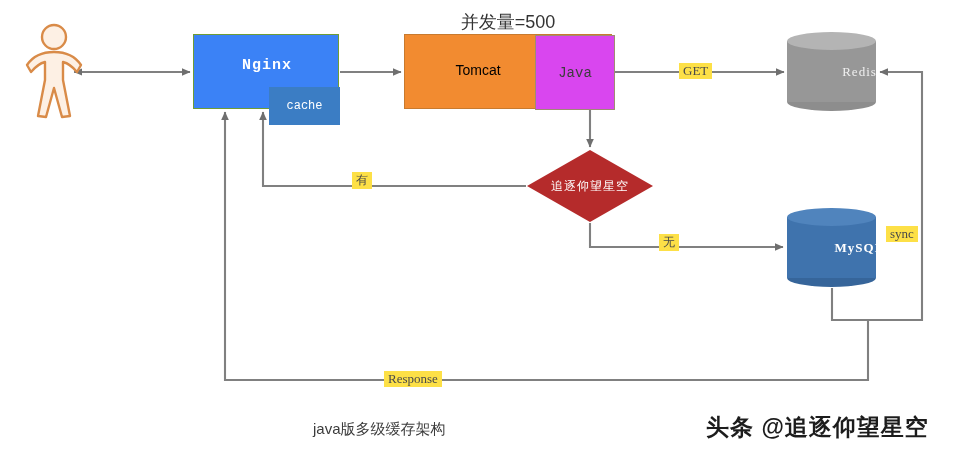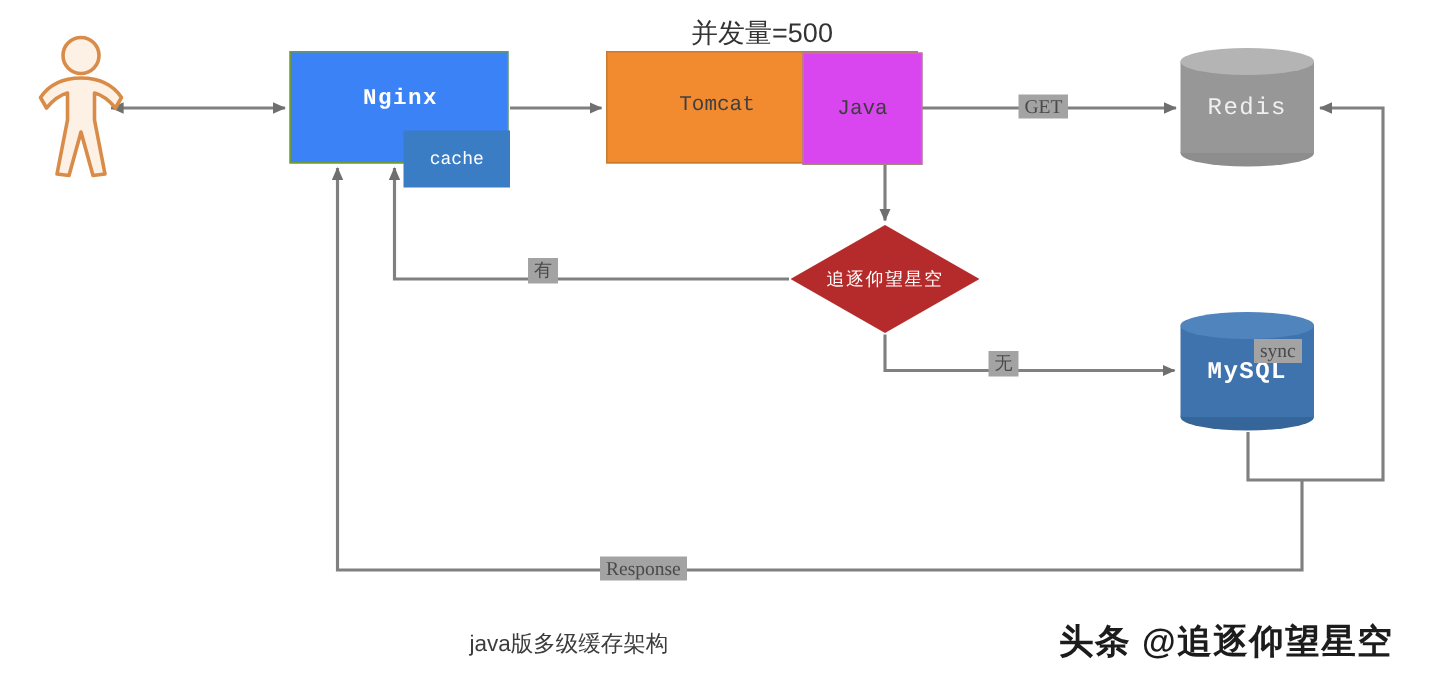--- a/index.html
+++ b/index.html
@@ -74,22 +74,22 @@
     height: 75px;
     background: #f28b30;
     border: 1px solid #c87a2e;
   }
   .tomcat-label {
     position: absolute;
     left: 0;
     top: 27px;
     width: 146px;
     text-align: center;
-    color: #404040;
-    font-family: Liberation Mono, monospace;
+    color: #000000;
+    font-family: Liberation Sans, sans-serif;
     font-size: 14px;
   }
   .java-sub {
     position: absolute;
     left: 130px;
     top: 0px;
     width: 78px;
     height: 73px;
     background: #d946ef;
     border: 1px solid #a08a74;
@@ -133,24 +133,25 @@
   .cyl .cap.bot { bottom: 0; }
   .cyl .cyl-label {
     position: absolute;
     left: 0;
     top: 0;
     width: 100%;
     height: 100%;
     display: flex;
     align-items: center;
     justify-content: center;
-    font-family: Liberation Mono, monospace;
-    font-size: 16px;
+    font-family: Liberation Serif, serif;
+    font-size: 13px;
     font-weight: bold;
     letter-spacing: 1px;
+    padding-left: 28px;
   }
 
   .redis-cyl { left: 787px; top: 32px; width: 89px; height: 79px; }
   .redis-cyl .body { background: #979797; }
   .redis-cyl .cap.top { background: #b4b4b4; }
   .redis-cyl .cap.bot { background: #8d8d8d; }
   .redis-cyl .cyl-label { color: #efefef; font-weight: normal; }
 
   .mysql-cyl { left: 787px; top: 208px; width: 89px; height: 79px; }
   .mysql-cyl .body { background: #3f73ad; }
@@ -180,32 +181,32 @@
     font-family: "Liberation Sans", sans-serif;
     letter-spacing: 1px;
   }
 
   
   .actor { left: 16px; top: 22px; width: 76px; height: 100px; }
 
   
   .edge-label {
     position: absolute;
-    background: #a3a3a3;
+    background: #fde047;
     color: #4a4a4a;
     font-size: 12px;
     padding: 0 4px;
     font-family: "Liberation Sans", sans-serif;
     white-space: nowrap;
   }
   .lbl-get   { left: 679px; top: 63px; font-family: "Liberation Serif", serif; font-size: 13px;}
   .lbl-you   { left: 352px; top: 172px; }
   .lbl-wu    { left: 659px; top: 234px; }
-  .lbl-sync  { left: 836px; top: 226px; font-family: "Liberation Serif", serif; font-size: 13px;}
-  .lbl-resp  { left: 400px; top: 371px; font-family: "Liberation Serif", serif; font-size: 13px;}
+  .lbl-sync  { left: 886px; top: 226px; font-family: "Liberation Serif", serif; font-size: 13px;}
+  .lbl-resp  { left: 384px; top: 371px; font-family: "Liberation Serif", serif; font-size: 13px;}
 
   
   .diagram-title {
     position: absolute;
     left: 313px;
     top: 420px;
     width: 340px;
     font-size: 15px;
     color: #3c3c3c;
     font-family: "Liberation Sans", sans-serif;

